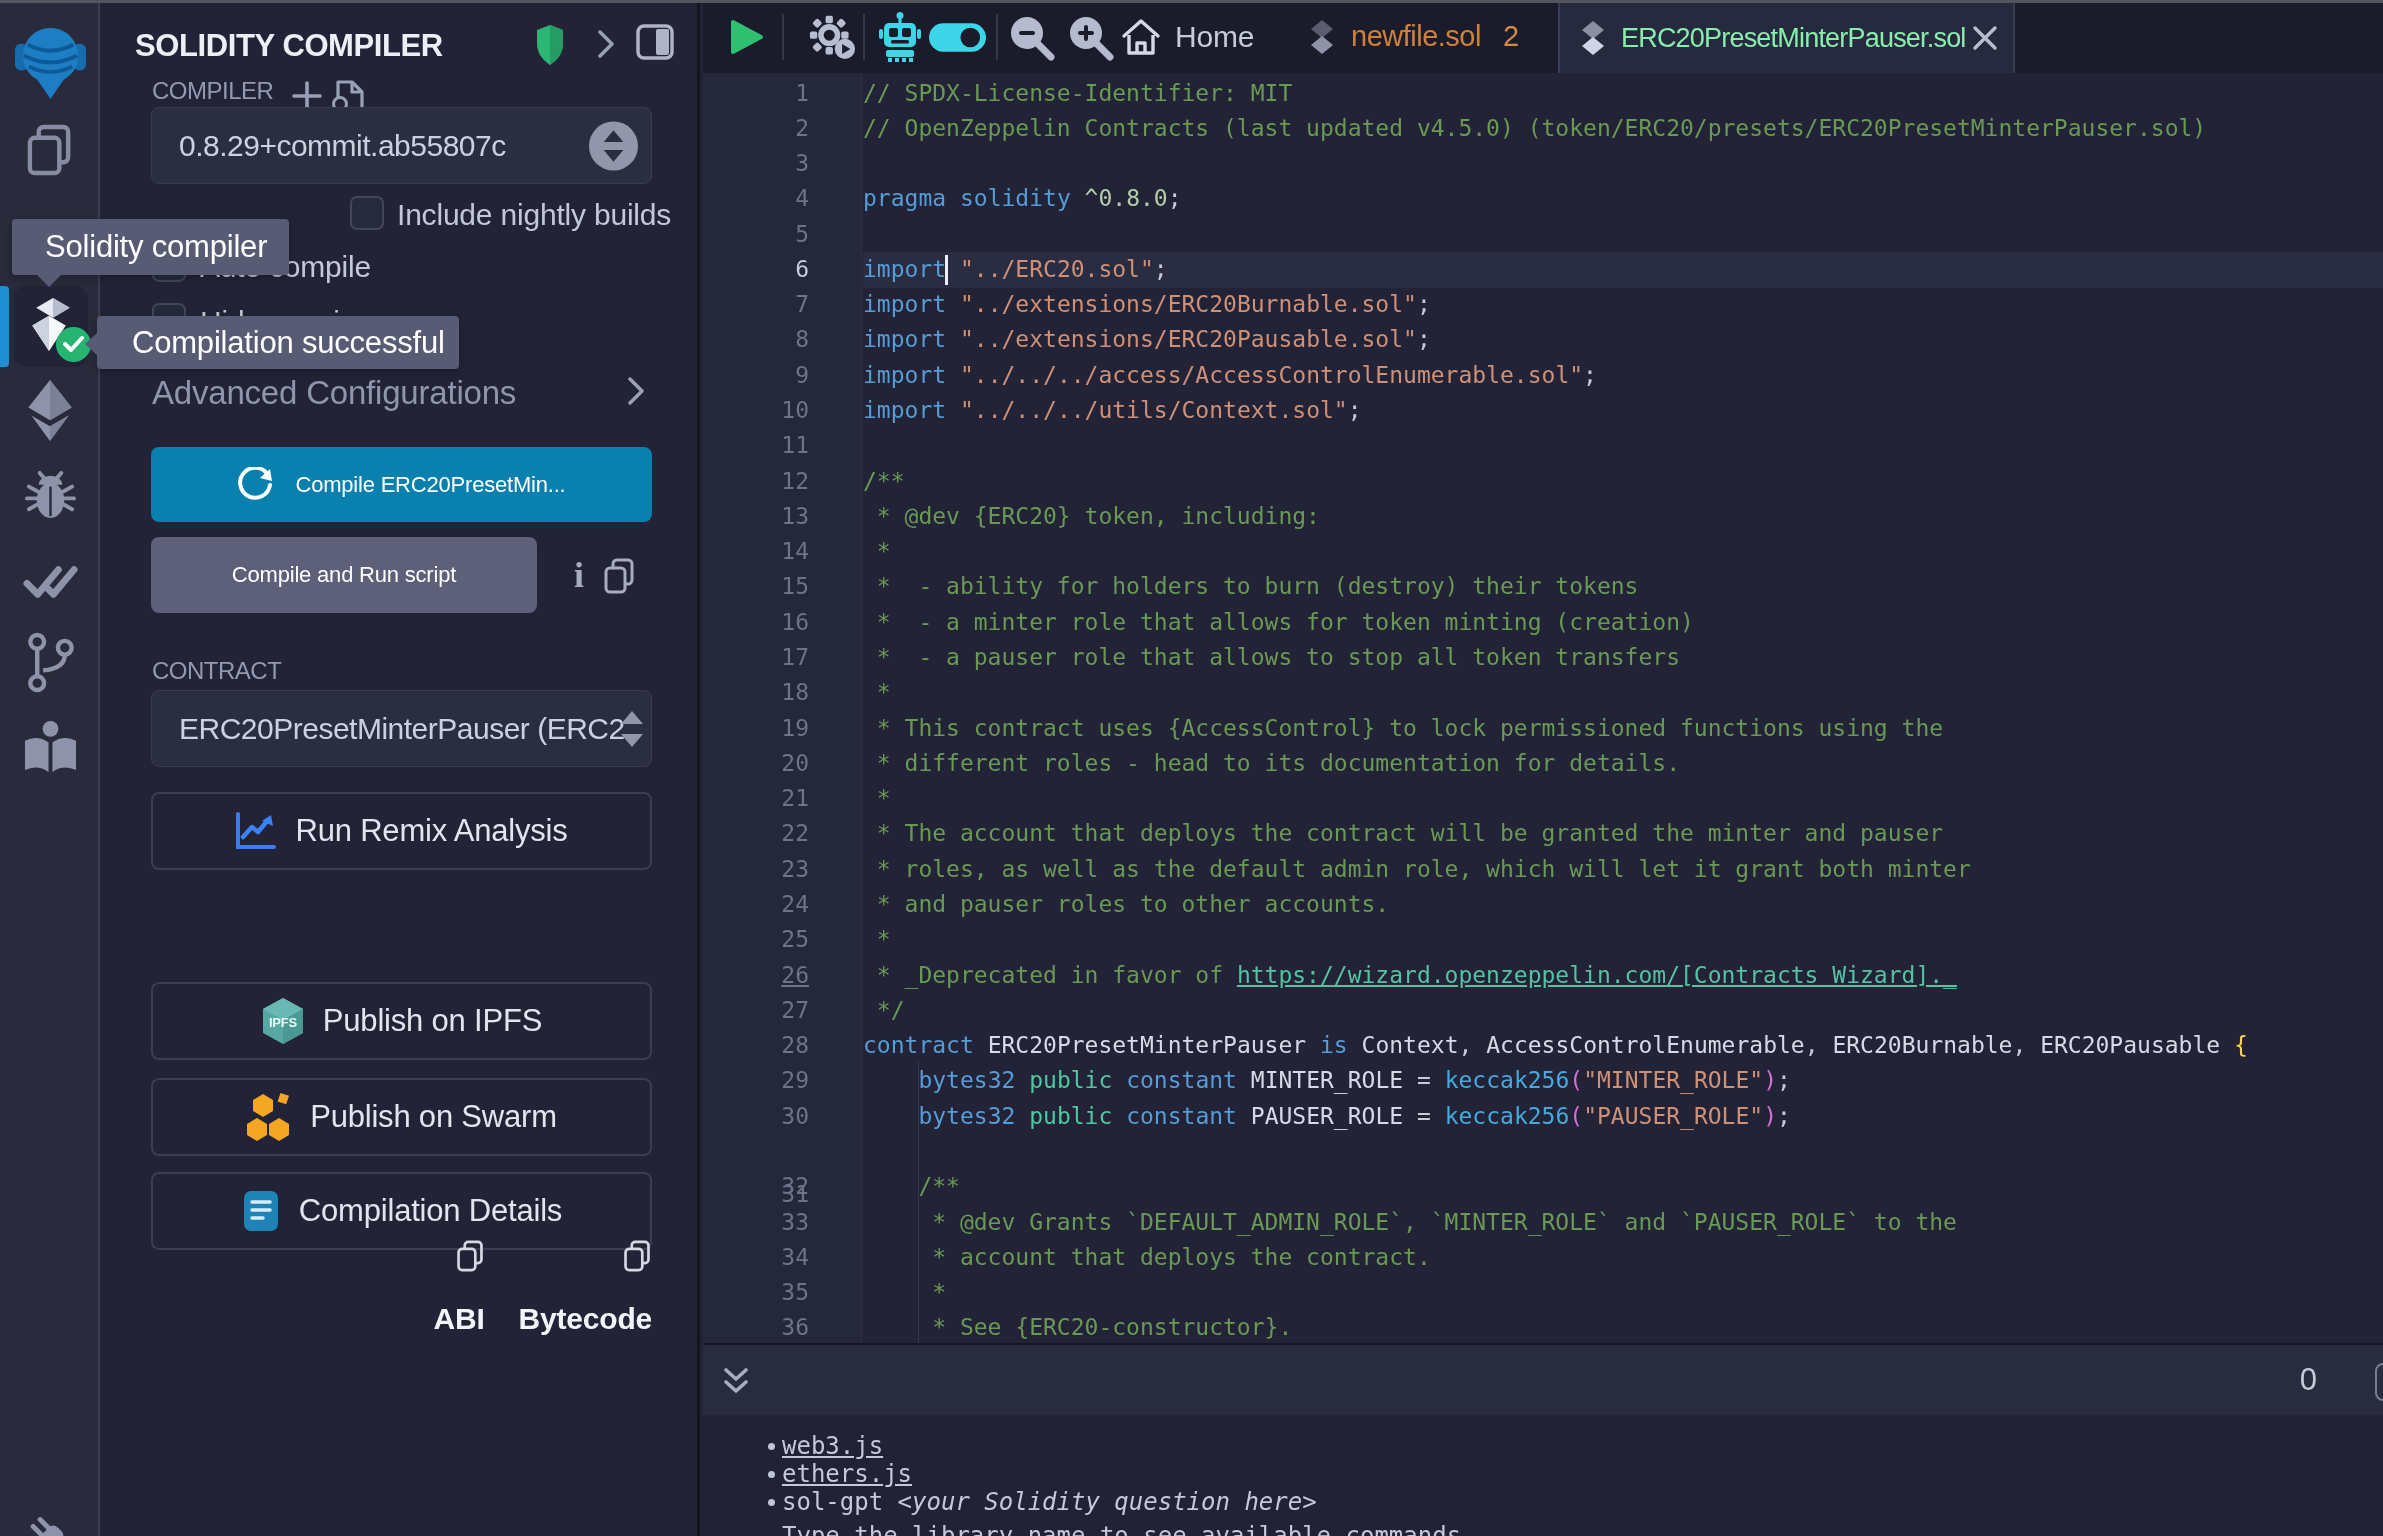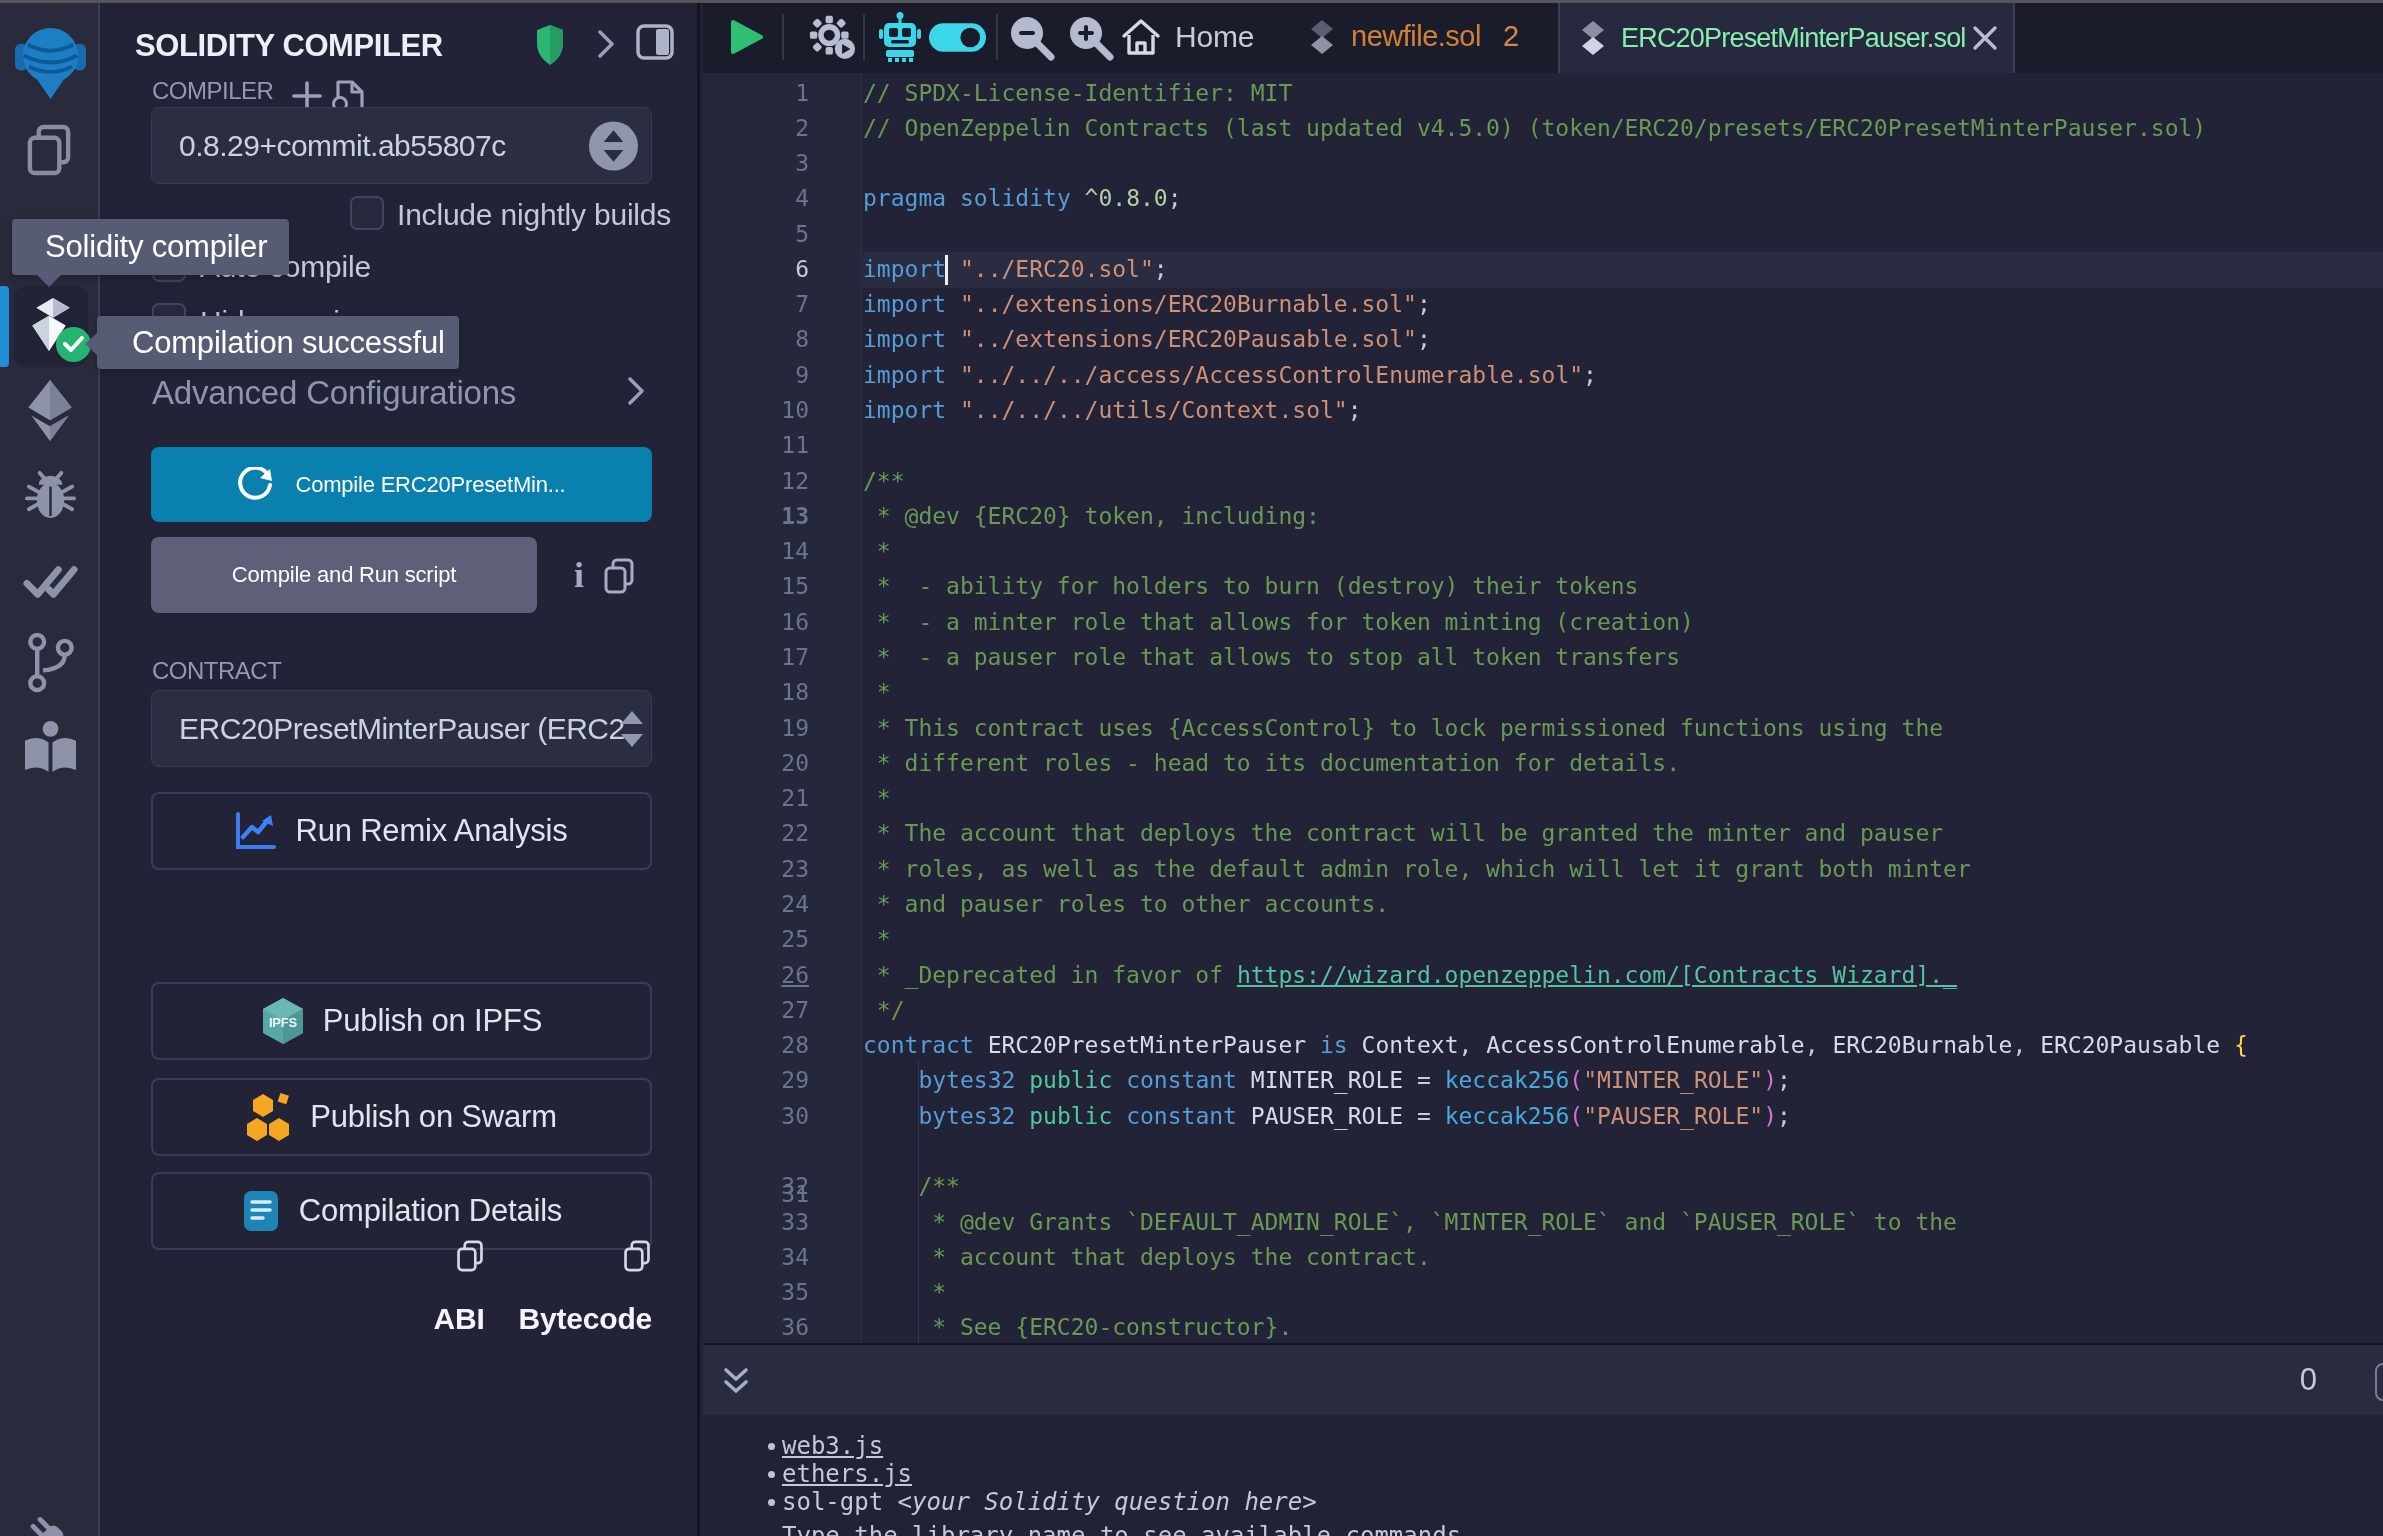--- a/index.html
+++ b/index.html
@@ -471,21 +471,21 @@
         <div class="lnum" style="top: 73px;">3</div>
         <div class="lnum" style="top: 108px;">4</div>
         <div class="lnum" style="top: 144px;">5</div>
         <div class="lnum active" style="top: 179px;">6</div>
         <div class="lnum" style="top: 214px;">7</div>
         <div class="lnum" style="top: 249px;">8</div>
         <div class="lnum" style="top: 285px;">9</div>
         <div class="lnum" style="top: 320px;">10</div>
         <div class="lnum" style="top: 355px;">11</div>
         <div class="lnum" style="top: 391px;">12</div>
-        <div class="lnum" style="top: 426px; font-weight: bold;">13</div>
+        <div class="lnum" style="top: 426px;">13</div>
         <div class="lnum" style="top: 461px;">14</div>
         <div class="lnum" style="top: 496px;">15</div>
         <div class="lnum" style="top: 532px;">16</div>
         <div class="lnum" style="top: 567px;">17</div>
         <div class="lnum" style="top: 602px;">18</div>
         <div class="lnum" style="top: 638px;">19</div>
         <div class="lnum" style="top: 673px;">20</div>
         <div class="lnum" style="top: 708px;">21</div>
         <div class="lnum" style="top: 743px;">22</div>
         <div class="lnum" style="top: 779px;">23</div>

